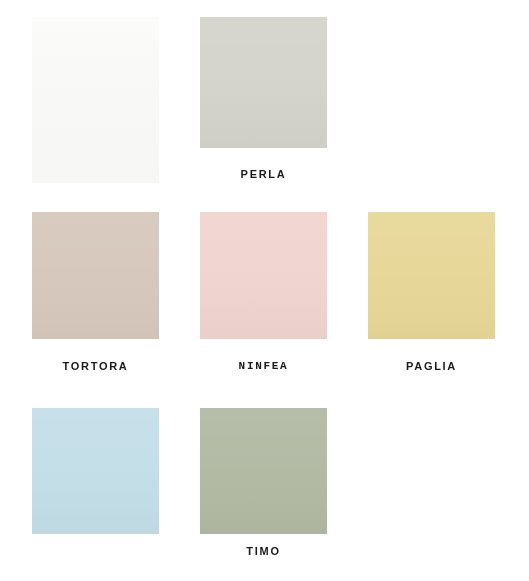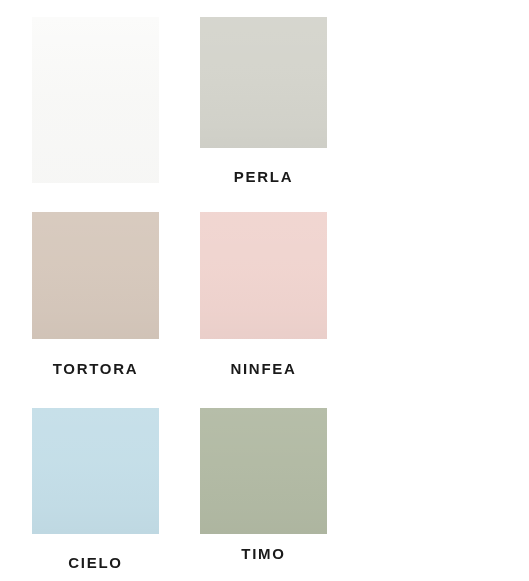--- a/index.html
+++ b/index.html
@@ -51,21 +51,21 @@
 
   .swatch-chip.is-bianco::after {
     background: linear-gradient(180deg,
                 rgba(255,255,255,0.5) 0%,
                 rgba(250,250,250,0.2) 50%,
                 rgba(245,245,245,0.25) 100%);
   }
 
   .swatch-label {
     text-align: center;
-    font-size: 15px;
+    font-size: 11px;
     font-weight: bold;
     letter-spacing: 1.7px;
     color: #1a1a1a;
     line-height: 1;
     margin-top: 21px;
     text-transform: uppercase;
     font-family: "Liberation Sans", sans-serif;
   }
 
   
@@ -104,27 +104,30 @@
   </div>
 
 
   <div class="swatch-card row-2 col-1">
     <div class="swatch-chip" style="background: rgb(214, 200, 188);"></div>
     <div class="swatch-label" style="color: rgb(26, 26, 26);">TORTORA</div>
   </div>
 
   <div class="swatch-card row-2 col-2">
     <div class="swatch-chip" style="background: rgb(240, 212, 207);"></div>
-    <div class="swatch-label" style="color: rgb(26, 26, 26);">NINFEA</div>
+    <div class="swatch-label" style="color: rgb(26, 26, 26); font-family: Liberation Mono, monospace;">NINFEA</div>
   </div>
 
+  <div class="swatch-card row-2 col-3">
+    <div class="swatch-chip" style="background: rgb(231, 215, 152);"></div>
+    <div class="swatch-label" style="color: rgb(26, 26, 26);">PAGLIA</div>
+  </div>
 
   <div class="swatch-card row-3 col-1">
     <div class="swatch-chip" style="background: rgb(196, 222, 232);"></div>
-    <div class="swatch-label" style="color: rgb(26, 26, 26);">CIELO</div>
   </div>
 
   <div class="swatch-card row-3 col-2">
     <div class="swatch-chip" style="background: rgb(178, 186, 164);"></div>
     <div class="swatch-label" style="color: rgb(26, 26, 26); margin-top: 12px;">TIMO</div>
   </div>
 
 
 </div>
 

